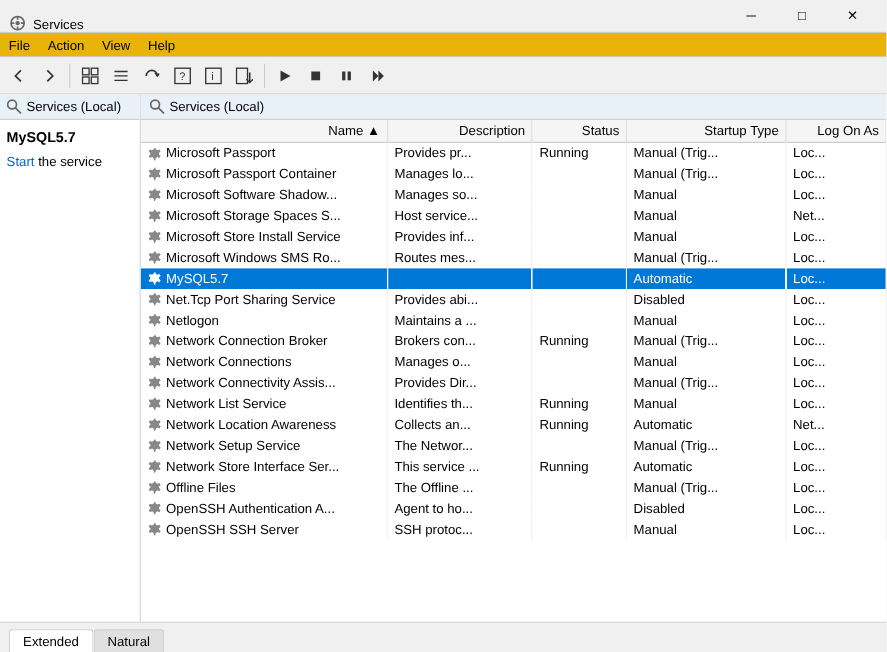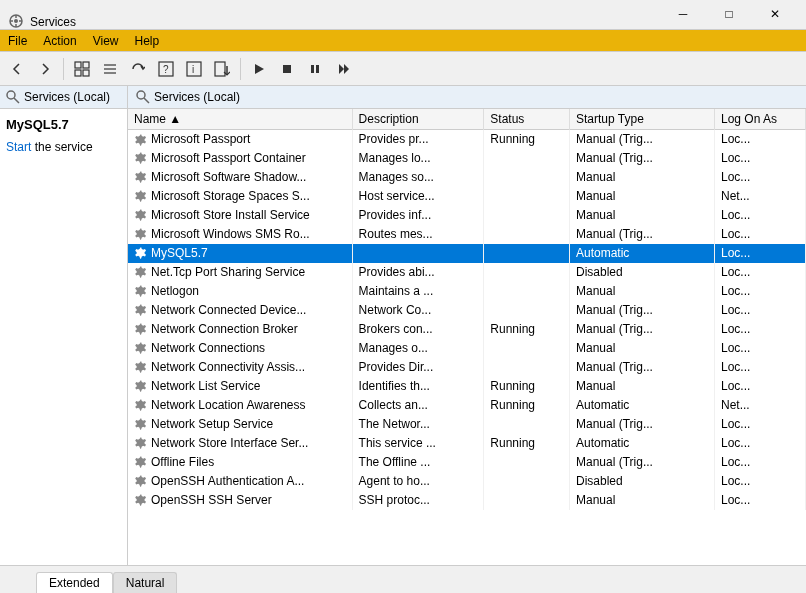--- a/index.html
+++ b/index.html
@@ -122,21 +122,21 @@
     table {
       width: 100%;
       border-collapse: collapse;
       font-size: 12px;
     }
     thead tr {
       background: #f5f5f5;
       border-bottom: 1px solid #ccc;
     }
     thead th {
-      text-align: left;
+      text-align: right;
       padding: 3px 6px;
       font-weight: normal;
       border-right: 1px solid #ddd;
       white-space: nowrap;
       cursor: pointer;
       user-select: none;
     }
     tbody tr { height: 19px; }
     tbody tr.selected { background: #0078d7; color: white; }
     tbody td {
@@ -173,21 +173,20 @@
       background: #e0e0e0;
       cursor: pointer;
       font-size: 12px;
       border-bottom: none;
       border-radius: 3px 3px 0 0;
     }
     .tab.active {
       background: white;
       border-bottom: 1px solid white;
       margin-bottom: -1px;
-      margin-left: 28px;
     }
   </style>
 </head>
 <body>
 
 <div class="title-bar">
   <span class="title-bar-icon">
     <svg width="16" height="16" viewBox="0 0 16 16">
       <circle cx="8" cy="8" r="6" fill="none" stroke="#666" stroke-width="1.5"></circle>
       <circle cx="8" cy="8" r="2" fill="#666"></circle>
@@ -416,30 +415,20 @@
   </svg>Netlogon</td>
               <td>Maintains a ...</td>
               <td></td>
               <td>Manual</td>
               <td>Loc...</td>
             </tr>
             <tr>
               <td class="col-name"><svg width="14" height="14" viewBox="0 0 14 14" style="display:inline-block;vertical-align:middle;margin-right:3px;">
     <circle cx="7" cy="7" r="2.5" fill="none" stroke="#888" stroke-width="1.2"></circle>
     <path d="M7,1 L7.8,3 Q8.5,3.2 9,3.7 L11,3 L12,4.8 L10.5,6.2 Q10.6,6.8 10.5,7.4 L12,8.8 L11,10.6 L9,9.7 Q8.4,10.2 7.8,10.4 L7,12.8 L6.2,12.8 L5.4,10.4 Q4.8,10.2 4.2,9.7 L2.2,10.6 L1.2,8.8 L2.7,7.4 Q2.6,6.8 2.7,6.2 L1.2,4.8 L2.2,3 L4.2,3.7 Q4.7,3.2 5.4,3 Z" fill="#888" stroke="none"></path>
-  </svg>Network Connected Device...</td>
-              <td>Network Co...</td>
-              <td></td>
-              <td>Manual (Trig...</td>
-              <td>Loc...</td>
-            </tr>
-            <tr>
-              <td class="col-name"><svg width="14" height="14" viewBox="0 0 14 14" style="display:inline-block;vertical-align:middle;margin-right:3px;">
-    <circle cx="7" cy="7" r="2.5" fill="none" stroke="#888" stroke-width="1.2"></circle>
-    <path d="M7,1 L7.8,3 Q8.5,3.2 9,3.7 L11,3 L12,4.8 L10.5,6.2 Q10.6,6.8 10.5,7.4 L12,8.8 L11,10.6 L9,9.7 Q8.4,10.2 7.8,10.4 L7,12.8 L6.2,12.8 L5.4,10.4 Q4.8,10.2 4.2,9.7 L2.2,10.6 L1.2,8.8 L2.7,7.4 Q2.6,6.8 2.7,6.2 L1.2,4.8 L2.2,3 L4.2,3.7 Q4.7,3.2 5.4,3 Z" fill="#888" stroke="none"></path>
   </svg>Network Connection Broker</td>
               <td>Brokers con...</td>
               <td>Running</td>
               <td>Manual (Trig...</td>
               <td>Loc...</td>
             </tr>
             <tr>
               <td class="col-name"><svg width="14" height="14" viewBox="0 0 14 14" style="display:inline-block;vertical-align:middle;margin-right:3px;">
     <circle cx="7" cy="7" r="2.5" fill="none" stroke="#888" stroke-width="1.2"></circle>
     <path d="M7,1 L7.8,3 Q8.5,3.2 9,3.7 L11,3 L12,4.8 L10.5,6.2 Q10.6,6.8 10.5,7.4 L12,8.8 L11,10.6 L9,9.7 Q8.4,10.2 7.8,10.4 L7,12.8 L6.2,12.8 L5.4,10.4 Q4.8,10.2 4.2,9.7 L2.2,10.6 L1.2,8.8 L2.7,7.4 Q2.6,6.8 2.7,6.2 L1.2,4.8 L2.2,3 L4.2,3.7 Q4.7,3.2 5.4,3 Z" fill="#888" stroke="none"></path>

